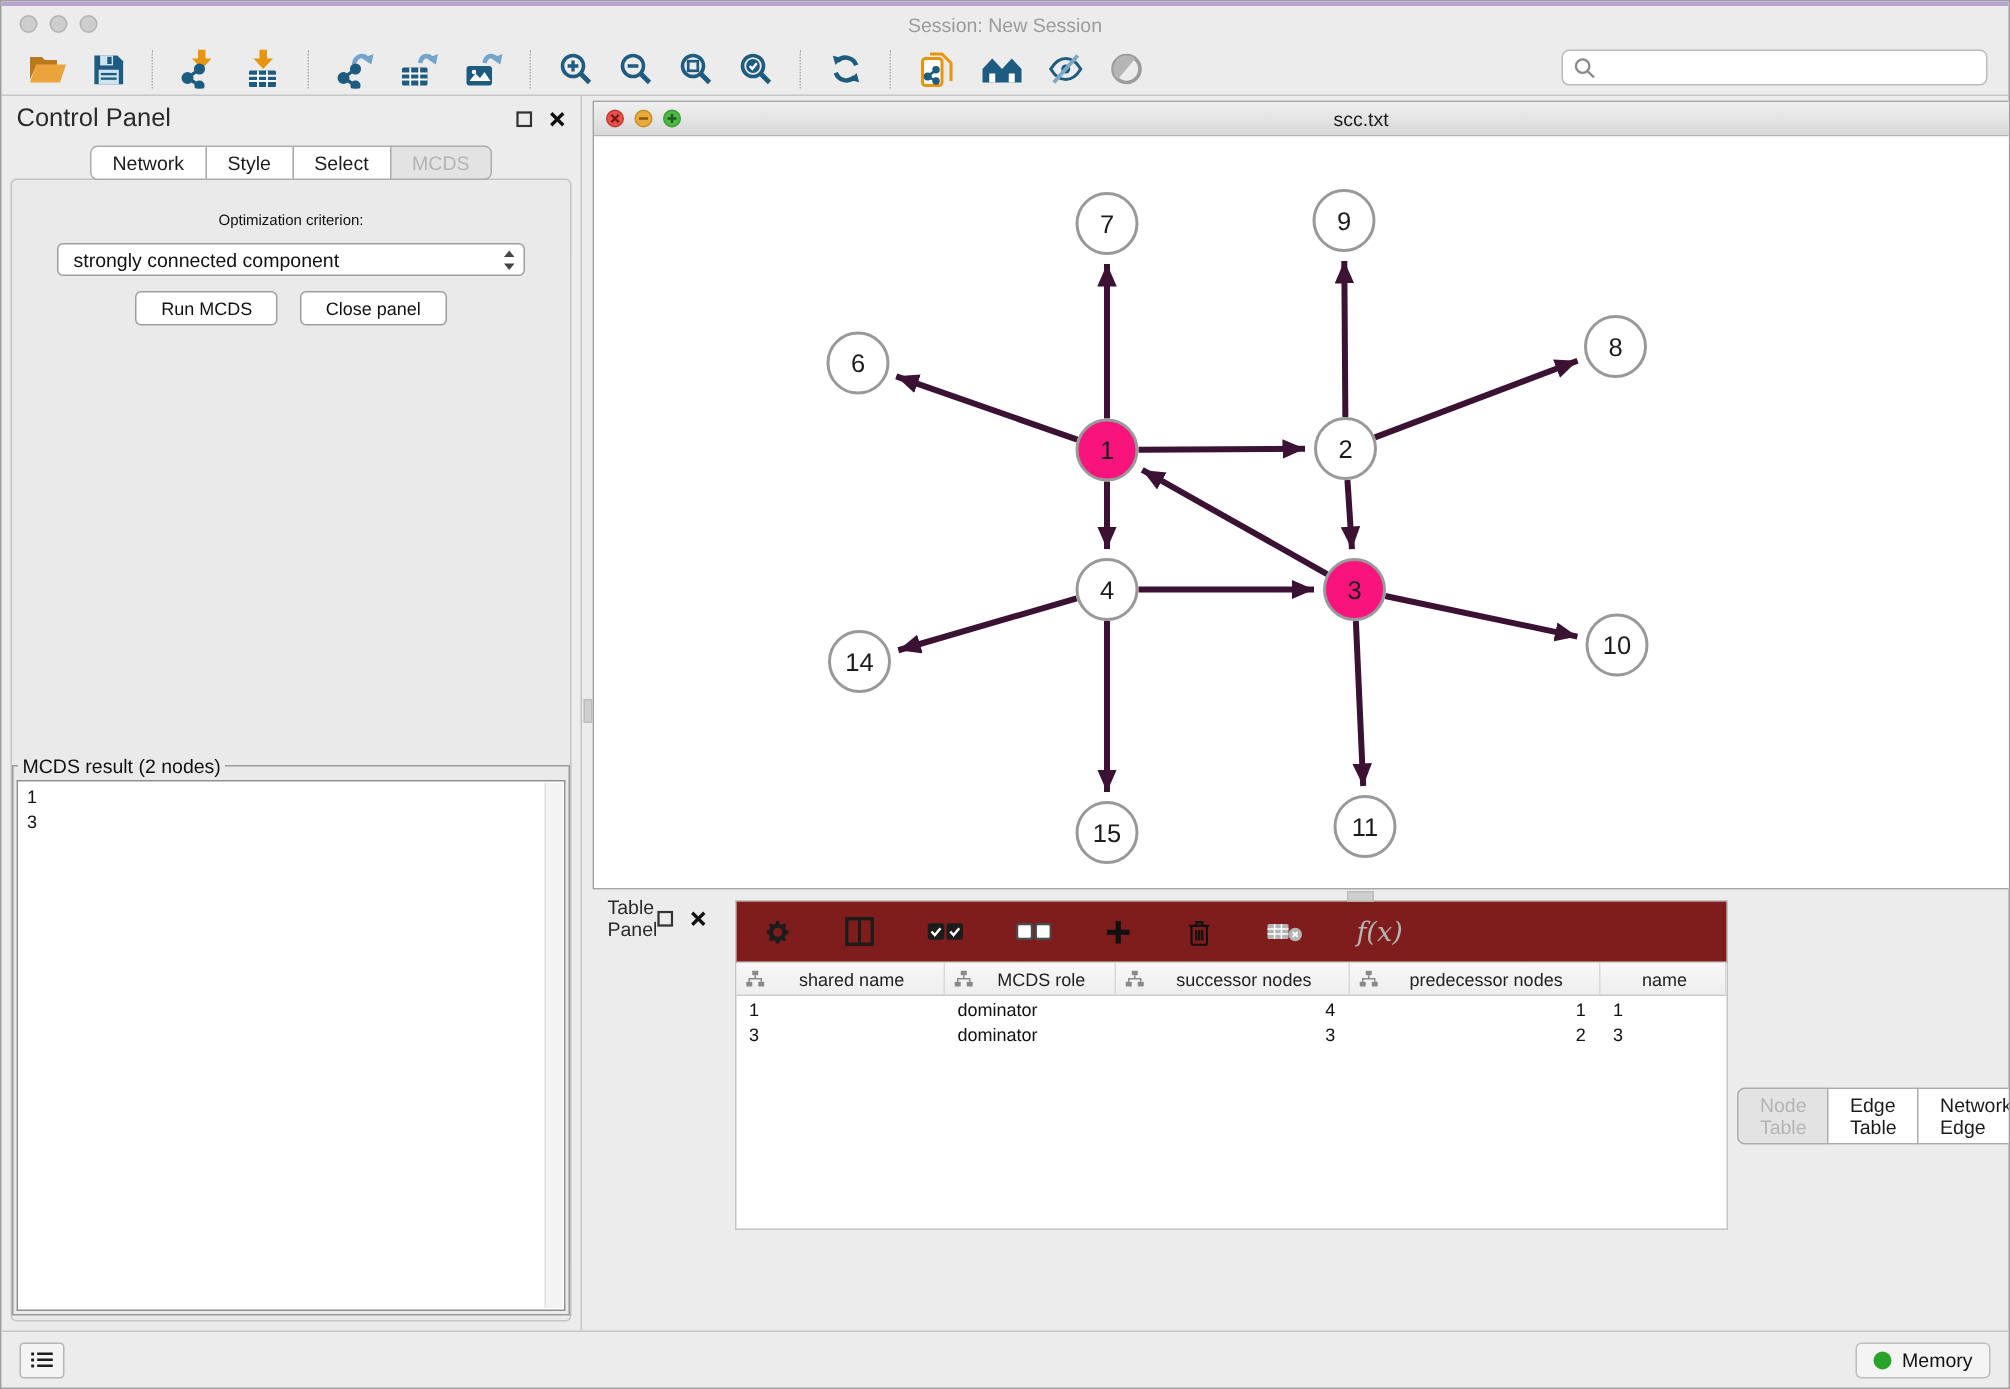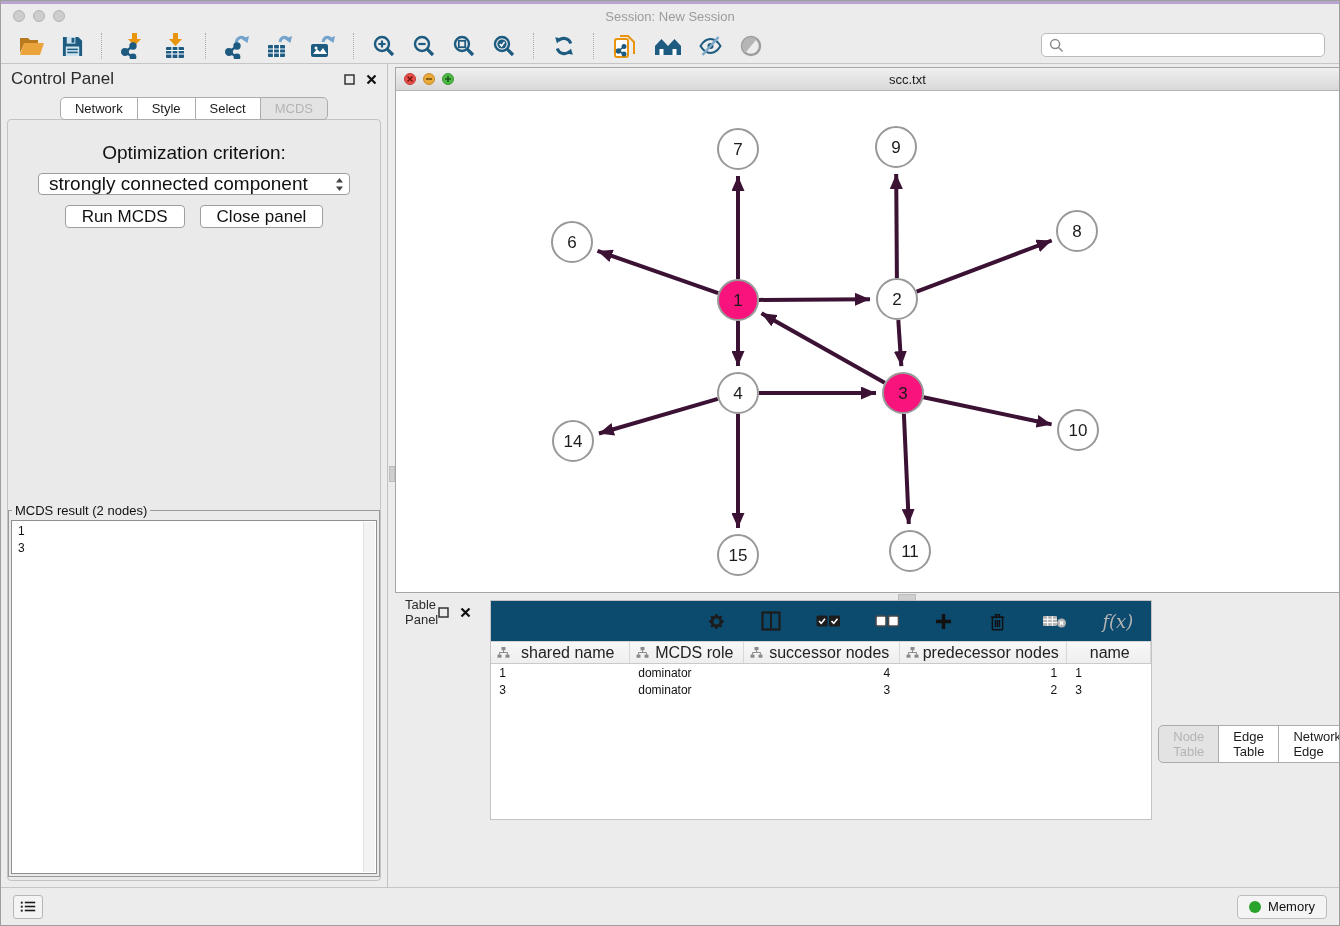--- a/index.html
+++ b/index.html
@@ -26,26 +26,26 @@
   .cp-header{height:24px;display:flex;align-items:center;padding:0 10px;font-size:17px;color:#2B2B2B;}
   .win-icons{margin-left:auto;display:flex;gap:11px;align-items:center;}
   .seg{display:flex;}
   .seg-wrap{display:flex;justify-content:center;margin-top:6px;position:relative;z-index:2;}
   .seg-tab{border:1px solid #ACACAC;background:#FFF;font-size:13px;padding:3px 14px;margin-left:-1px;color:#1B1B1B;cursor:pointer;}
   .seg-tab:first-child{border-radius:5px 0 0 5px;margin-left:0;}
   .seg-tab:last-child{border-radius:0 5px 5px 0;}
   .seg-tab.active{background:#E3E3E3;color:#B4B4B4;}
   .cp-box{flex:1;margin:-1px 6px 6px;border:1px solid #C3C3C3;border-radius:4px;background:#EAEAEA;
           display:flex;flex-direction:column;align-items:center;}
-  .opt-label{margin-top:22px;font-size:19px;color:#111;}
+  .opt-label{margin-top:22px;font-size:10px;color:#111;}
   .dropdown{margin-top:9px;width:312px;height:22px;background:#FFF;border:1px solid #9E9E9E;border-radius:4px;
-          display:flex;align-items:center;font-size:19px;color:#111;padding:0 5px 0 10px;box-sizing:border-box;cursor:pointer;}
+          display:flex;align-items:center;font-size:13px;color:#111;padding:0 5px 0 10px;box-sizing:border-box;cursor:pointer;}
   .dropdown .chev{margin-left:auto;display:flex;}
   .btn-row{display:flex;gap:15px;margin-top:10px;}
-  .btn{height:23px;padding:0 16px;background:#FFF;border:1px solid #9E9E9E;border-radius:4px;font-size:17px;color:#111;
+  .btn{height:23px;padding:0 16px;background:#FFF;border:1px solid #9E9E9E;border-radius:4px;font-size:12px;color:#111;
           font-family:"Liberation Sans",sans-serif;cursor:pointer;}
   .cp-spacer{flex:1;}
   .mcds{width:372px;margin:0 0 3px;border:1px solid #9A9A9A;padding:2px;box-sizing:border-box;}
   .mcds legend{font-size:13px;color:#111;padding:0 3px;margin-left:1px;}
   .result-area{position:relative;background:#FFF;border:1px solid #8F8F8F;height:352px;}
   .result-text{font-size:12px;line-height:17px;padding:2px 6px;white-space:pre;color:#111;}
   .scroll-strip{position:absolute;top:1px;right:1px;bottom:1px;width:11px;background:#F3F3F3;border-left:1px solid #E2E2E2;}
   .v-divider{width:7px;position:relative;}
   .grip-v{position:absolute;top:402px;left:1px;width:4px;height:14px;background:#CFCFCF;border:1px solid #BDBDBD;}
   
@@ -59,26 +59,26 @@
   .tl-yellow{background:#E9A93B;border:1px solid #C78D28;}
   .tl-green{background:#4CB944;border:1px solid #3B9A35;}
   .net-canvas{flex:1;position:relative;background:#FFF;}
   .net-canvas svg{position:absolute;left:0;top:0;width:100%;height:100%;}
   .h-divider{height:7px;position:relative;}
   .grip-h{position:absolute;left:50%;top:1px;width:16px;height:5px;background:#CFCFCF;border:1px solid #BDBDBD;transform:translateX(-50%);}
   
   .table-panel{flex:1;display:flex;flex-direction:row;}
   .tp-header{height:24px;display:flex;align-items:center;font-size:13px;color:#2B2B2B;padding:0 10px 0 10px;}
   .tp-box{height:220px;border:1px solid #C4C4C4;background:#FFF;display:flex;flex-direction:column;margin:0 6px 0 9px;box-sizing:border-box;}
-  .tp-toolbar{height:40px;background:#0c4a6e;border-bottom:1px solid #D2D2D2;display:flex;align-items:center;gap:35px;padding:0 18px;flex:0 0 40px;justify-content:flex-end;}
+  .tp-toolbar{height:40px;background:#7f1d1d;border-bottom:1px solid #D2D2D2;display:flex;align-items:center;gap:35px;padding:0 18px;flex:0 0 40px;}
   .tp-tool{background:none;border:none;padding:0;display:flex;align-items:center;cursor:pointer;}
   .fx{font-family:"DejaVu Serif",serif;font-style:italic;font-size:18px;color:#B3B3B3;}
   .tablegrid{flex:1;overflow:hidden;}
   .thead{display:flex;height:21px;background:linear-gradient(#F8F8F8,#EEEEEE);border-bottom:1px solid #CACACA;}
-  .th{display:flex;align-items:center;border-right:1px solid #D8D8D8;font-size:16px;color:#222;padding-left:6px;box-sizing:border-box;cursor:pointer;}
+  .th{display:flex;align-items:center;border-right:1px solid #D8D8D8;font-size:12px;color:#222;padding-left:6px;box-sizing:border-box;cursor:pointer;}
   .th-label{flex:1;text-align:center;padding-right:4px;}
   .tr{display:flex;height:17px;align-items:center;}
   .td{font-size:12px;color:#111;box-sizing:border-box;padding:0 10px 0 8px;}
   .tp-tabs-row{flex:1;display:flex;align-items:center;justify-content:center;}
   
   .statusbar{position:absolute;bottom:0;left:0;right:0;height:38px;border-top:1px solid #C6C6C6;display:flex;align-items:center;
           padding:0 12px;background:#ECECEC;box-sizing:border-box;}
   .sb-btn{width:30px;height:24px;border:1px solid #B6B6B6;background:#F4F4F4;border-radius:3px;display:flex;align-items:center;justify-content:center;cursor:pointer;}
   .memory-btn{margin-left:auto;height:24px;border:1px solid #BDBDBD;background:#F4F4F4;border-radius:4px;display:flex;align-items:center;
           gap:7px;padding:0 11px;font-size:13px;color:#111;font-family:"Liberation Sans",sans-serif;cursor:pointer;}

